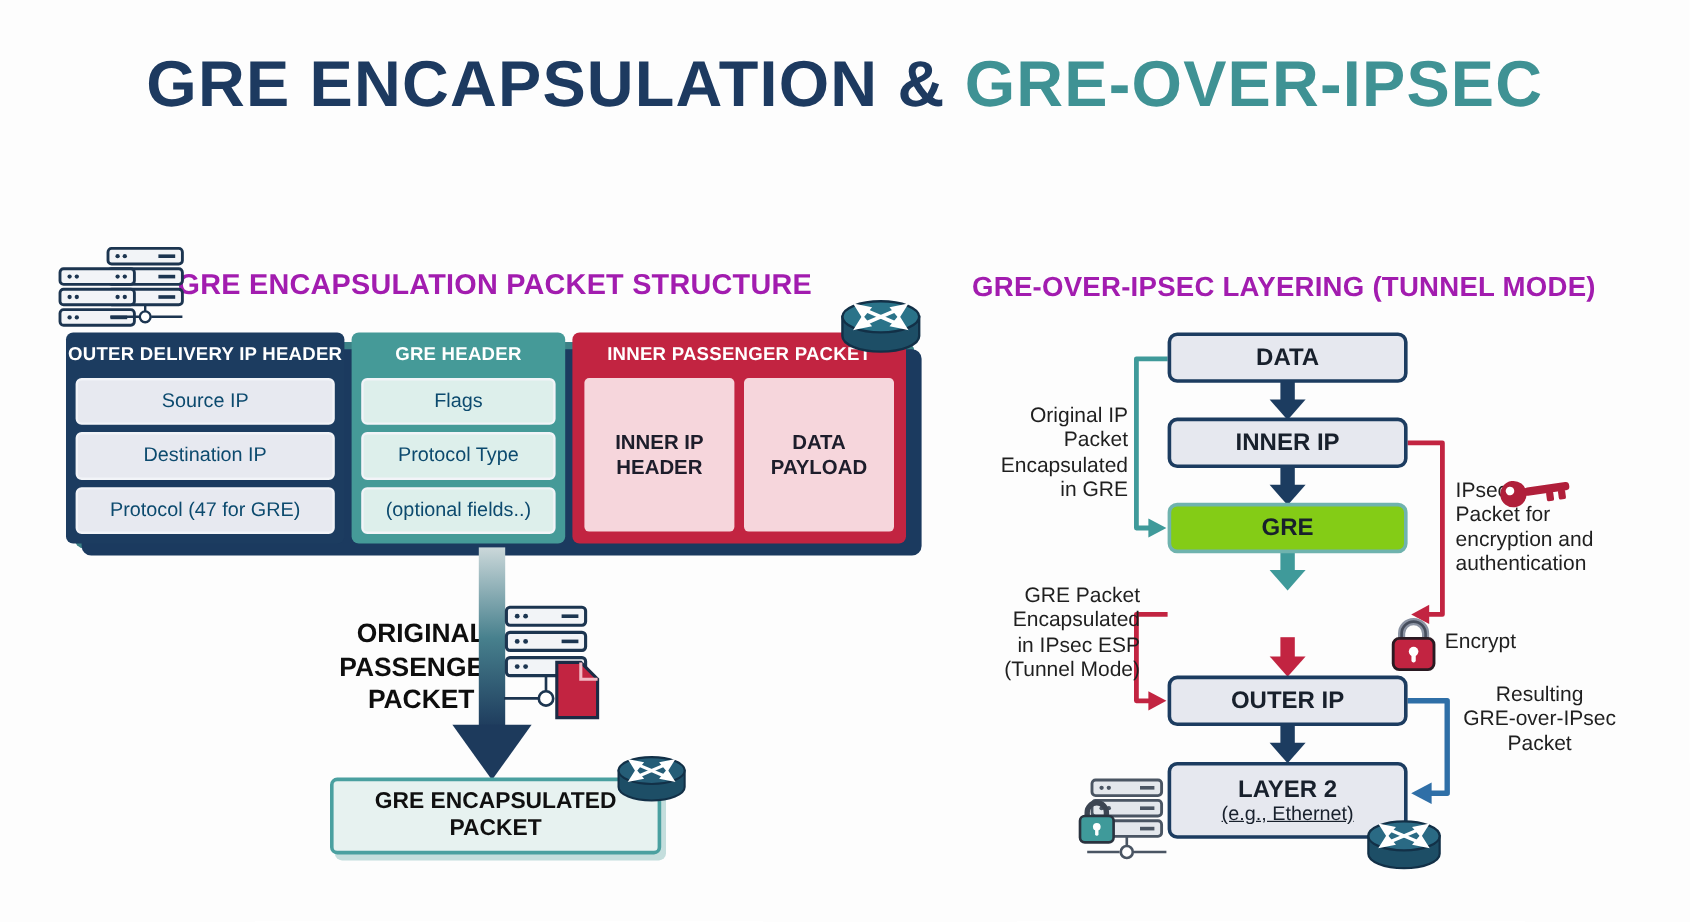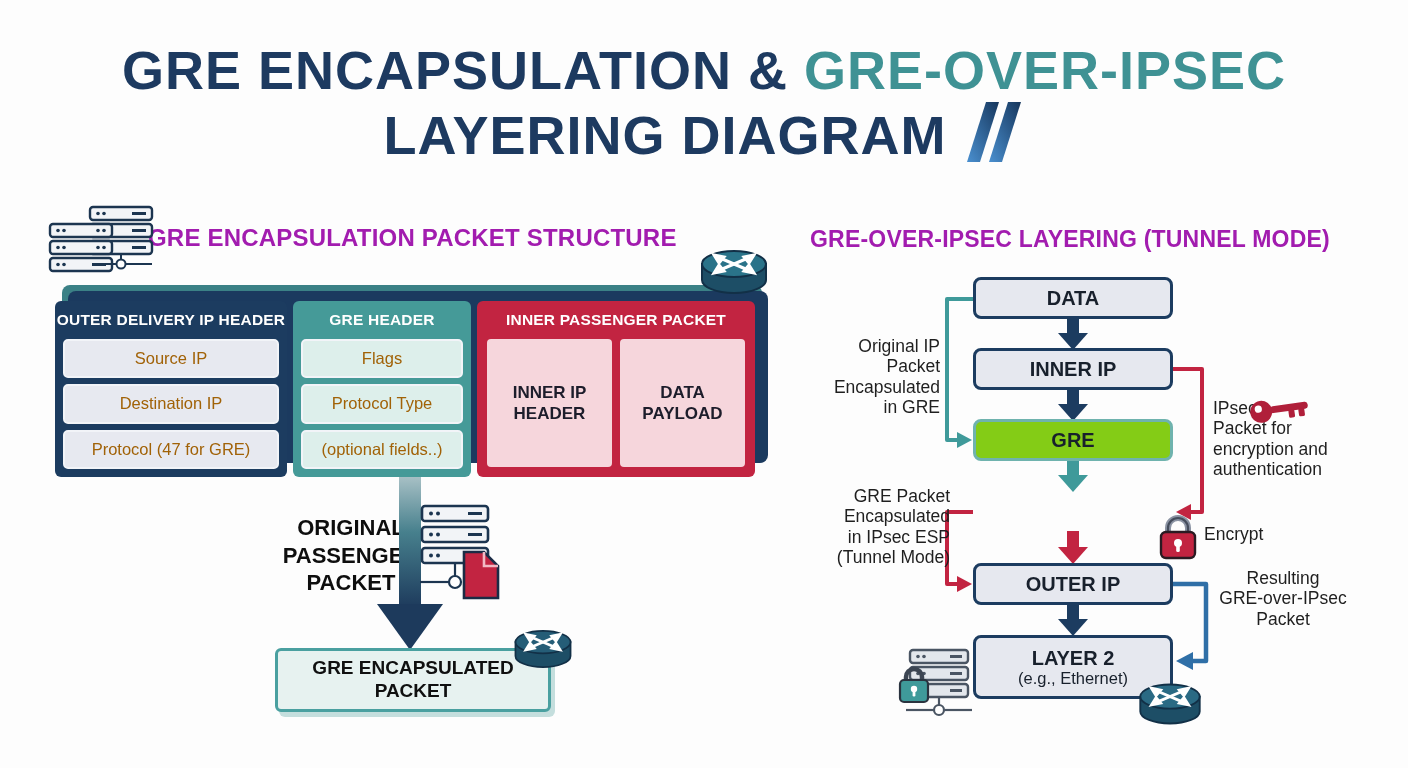--- a/index.html
+++ b/index.html
@@ -16,33 +16,33 @@
   .title-wrap{top:40px;left:0;width:100%;text-align:center;line-height:1.12;}
   .title-line{font-size:54px;font-weight:800;letter-spacing:1px;}
   .t-navy{color:#1d3a60;}
   .t-teal{color:#3f9294;}
   .slashes{display:inline-block;vertical-align:-10px;margin-left:16px;}
 
   
   .sec-heading{font-weight:800;color:#a21caf;letter-spacing:0.2px;}
 
   
-  .pkt-wrap{left:55px;top:277px;width:700px;height:176px;z-index:2;margin-top:24px;}
+  .pkt-wrap{left:55px;top:277px;width:700px;height:176px;z-index:2;}
   .backdrop-teal{left:62px;top:285px;width:700px;height:172px;background:#3b8186;border-radius:8px;z-index:0;}
   .backdrop-navy{left:68px;top:291px;width:700px;height:172px;background:#1b3a5f;border-radius:8px;z-index:0;}
   .pkt-cols{display:flex;gap:6px;height:100%;}
   .pkt-col{border-radius:6px;display:flex;flex-direction:column;}
   .col-navy{width:232px;background:#1c3c60;}
   .col-teal{width:178px;background:#459a98;}
   .col-red{width:278px;background:#c22441;}
   .col-header{height:38px;display:flex;align-items:center;justify-content:center;
     color:#fff;font-weight:700;font-size:15.5px;letter-spacing:0.2px;}
   .col-rows{flex:1;display:flex;flex-direction:column;padding:0 8px 8px;gap:6px;}
   .pkt-row{flex:1;display:flex;align-items:center;justify-content:center;
-    border-radius:5px;font-size:16.5px;color:#a16207;border:2px solid #f2f4f8;}
+    border-radius:5px;font-size:16.5px;color:#0c4a6e;border:2px solid #f2f4f8;}
   .row-gray{background:#e7e9f0;}
   .row-mint{background:#ddefeb;}
   .col-cells{flex:1;display:flex;gap:8px;padding:0 10px 10px;}
   .pkt-cell{flex:1;background:#f6d6dc;border-radius:4px;display:flex;align-items:center;
     justify-content:center;text-align:center;font-weight:800;font-size:17px;
     line-height:1.25;color:#1d1d2b;}
 
   
   .arrow-label{left:262px;top:514px;width:150px;text-align:center;
     font-size:22px;font-weight:800;line-height:1.26;color:#0e0e0e;margin-left:14px;}
@@ -51,47 +51,37 @@
     display:flex;align-items:center;justify-content:center;text-align:center;
     font-weight:800;font-size:19px;line-height:1.2;color:#101010;z-index:2;}
 
   
   .stack-box{left:973px;width:200px;height:42px;border-radius:8px;border:3px solid;
     display:flex;flex-direction:column;align-items:center;justify-content:center;
     font-weight:800;font-size:20px;color:#18202c;z-index:2;box-sizing:border-box;}
   .sb-gray{background:#e6e8ef;border-color:#1c3c60;}
   .sb-teal{background:#84cc16;border-color:#6fb3ae;}
   .sb-red{background:#f9e2e7;border-color:#bd2038;}
-  .sb-sub{font-weight:500;font-size:16.5px;line-height:1.05;}
+  .sb-sub{font-weight:500;font-size:16.5px;line-height:1.05;text-decoration:underline;}
 
   .ann{font-size:17.5px;font-weight:400;line-height:1.16;color:#1f1f1f;z-index:2;}
   .ann-r{text-align:right;}
   .ann-c{text-align:center;}
 
   svg{display:block;}
   .icon{z-index:3;}
   .under{z-index:1;}
 </style>
 </head>
 <body>
 
 <div id="stage">
 
   <div class="abs title-wrap">
     <div class="title-line"><span class="t-navy">GRE ENCAPSULATION &amp; </span><span class="t-teal">GRE-OVER-IPSEC</span></div>
-    <div class="title-line t-navy"><span>LAYERING DIAGRAM</span><span class="slashes"><svg width="62" height="64" viewBox="0 0 62 64">
-      <defs>
-              <linearGradient id="gsl" x1="0" y1="1" x2="1" y2="0">
-        <stop offset="0" stop-color="#4a90d0"></stop>
-                <stop offset="1" stop-color="#16365c"></stop>
-      </linearGradient>
-            </defs>
-      <polygon points="4,62 17,62 36,2 23,2" fill="url(#gsl)"></polygon>
-      <polygon points="26,62 39,62 58,2 45,2" fill="url(#gsl)"></polygon>
-    </svg></span></div>
   </div>
 
   <div class="abs icon" style="left:48px;top:204px;">
     <svg width="106" height="70" viewBox="0 0 106 70">
       <g stroke="#1c3550" stroke-width="2.4" fill="#f2f4f7">
         <rect x="42" y="3" width="62" height="13" rx="3"></rect>
         <rect x="42" y="20" width="62" height="13" rx="3"></rect>
         <rect x="42" y="37" width="62" height="13" rx="3"></rect>
         <rect x="2" y="20" width="62" height="13" rx="3"></rect>
         <rect x="2" y="37" width="62" height="13" rx="3"></rect>

